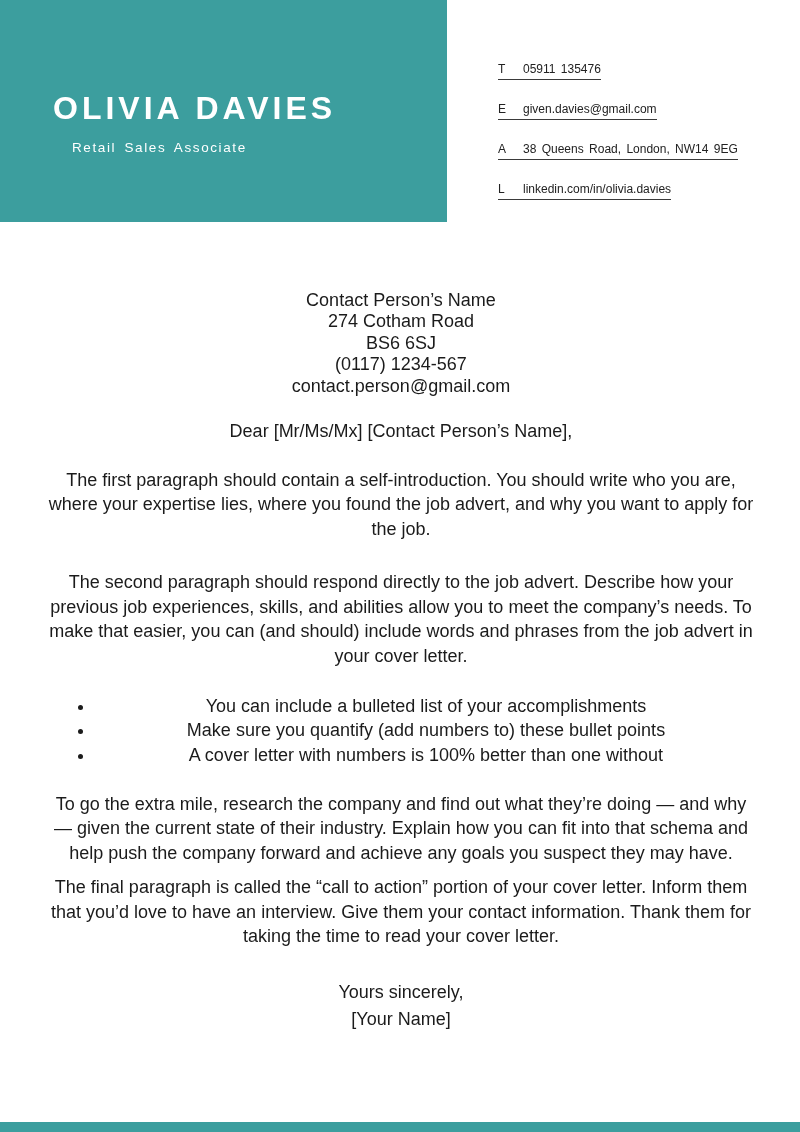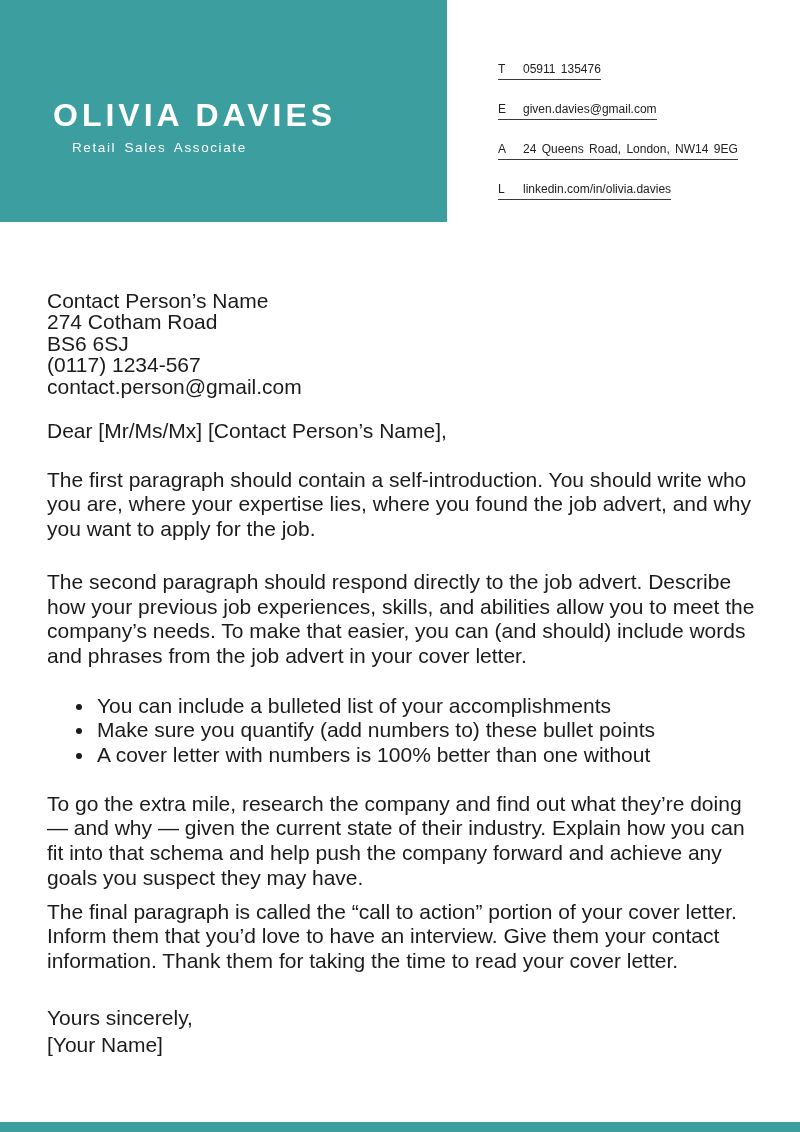--- a/index.html
+++ b/index.html
@@ -17,21 +17,21 @@
     color:var(--body-text);
     overflow:hidden;
   }
   
   .header-block{
     position:absolute;left:0;top:0;
     width:447px;height:222px;
     background:var(--accent);
   }
   .name{
-    position:absolute;left:53px;top:97px;
+    position:absolute;left:53px;top:90px;
     font-size:32px;font-weight:bold;
     letter-spacing:4px;
     color:var(--header-text);
     white-space:nowrap;
   }
   .job-title{
     position:absolute;left:72px;top:140px;
     font-size:13.5px;font-weight:normal;
     letter-spacing:1.6px;word-spacing:3px;
     color:var(--header-text);
@@ -49,21 +49,21 @@
     padding-bottom:3px;
   }
   .contact-letter{
     width:25px;flex:0 0 25px;
     font-weight:normal;
   }
   .contact-value{white-space:nowrap;word-spacing:2px;}
   
   .letter-body{
     position:absolute;left:47px;top:290px;width:708px;
-    font-size:21px;line-height:24.7px;
+    font-size:18px;line-height:24.7px;text-align:center;
   }
   .recipient div{line-height:21.4px;}
   .salutation{margin-top:22px;}
   .para-1{margin-top:24px;}
   .para-2{margin-top:28px;}
   .bullet-list{
     margin-top:25px;
     padding-left:48px;
     list-style:disc outside;
   }
@@ -98,21 +98,21 @@
     </div>
     <div class="contact-row">
       <span class="contact-line">
         <span class="contact-letter">E</span>
         <span class="contact-value">given.davies@gmail.com</span>
       </span>
     </div>
     <div class="contact-row">
       <span class="contact-line">
         <span class="contact-letter">A</span>
-        <span class="contact-value">24 Queens Road, London, NW14 9EG</span>
+        <span class="contact-value">38 Queens Road, London, NW14 9EG</span>
       </span>
     </div>
     <div class="contact-row">
       <span class="contact-line">
         <span class="contact-letter">L</span>
         <span class="contact-value">linkedin.com/in/olivia.davies</span>
       </span>
     </div>
   </div>
 

